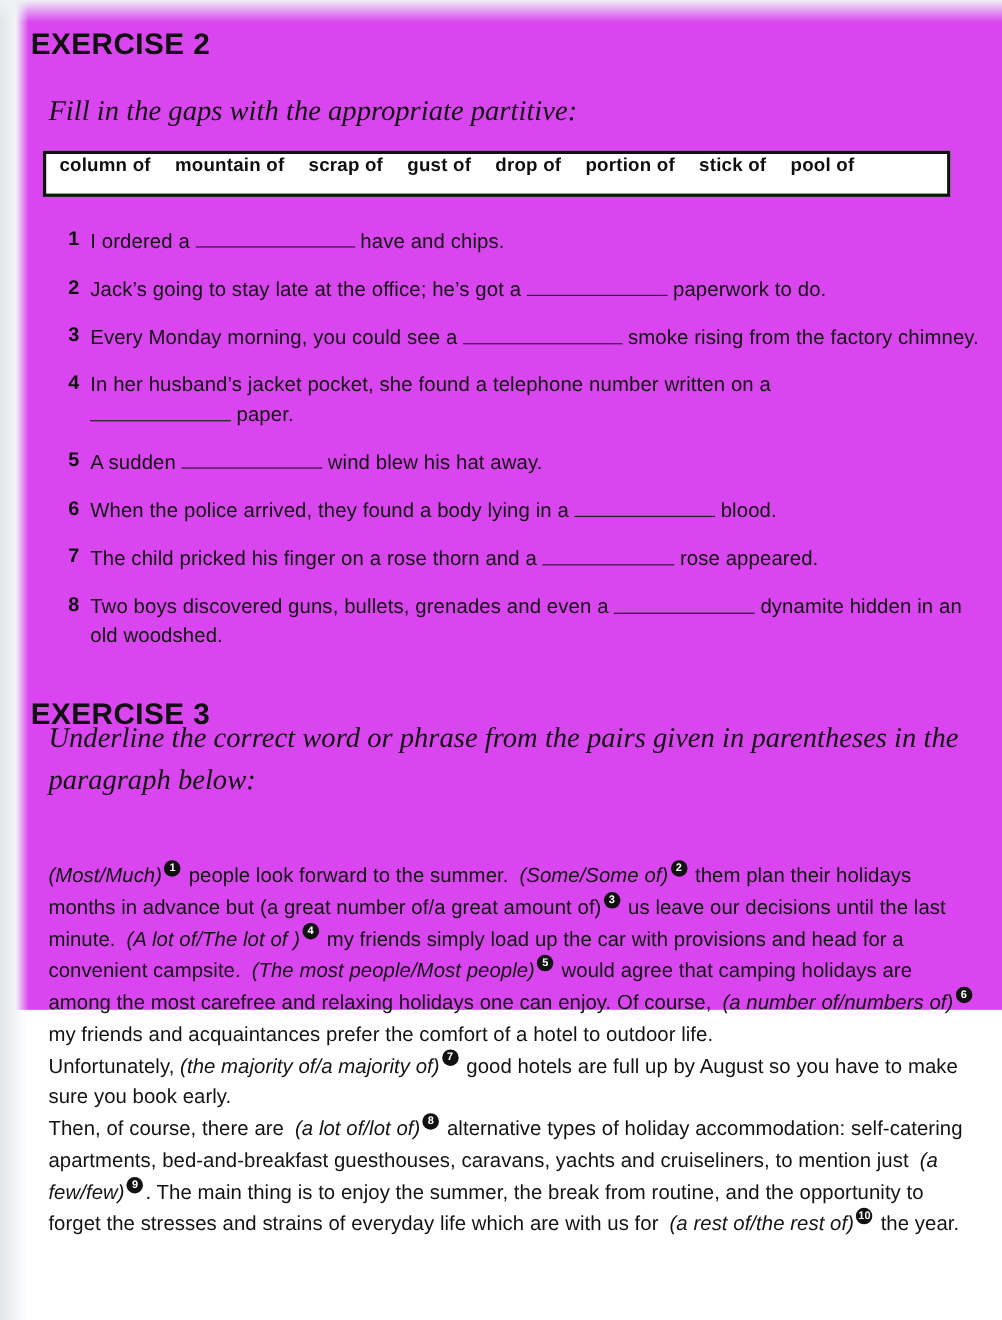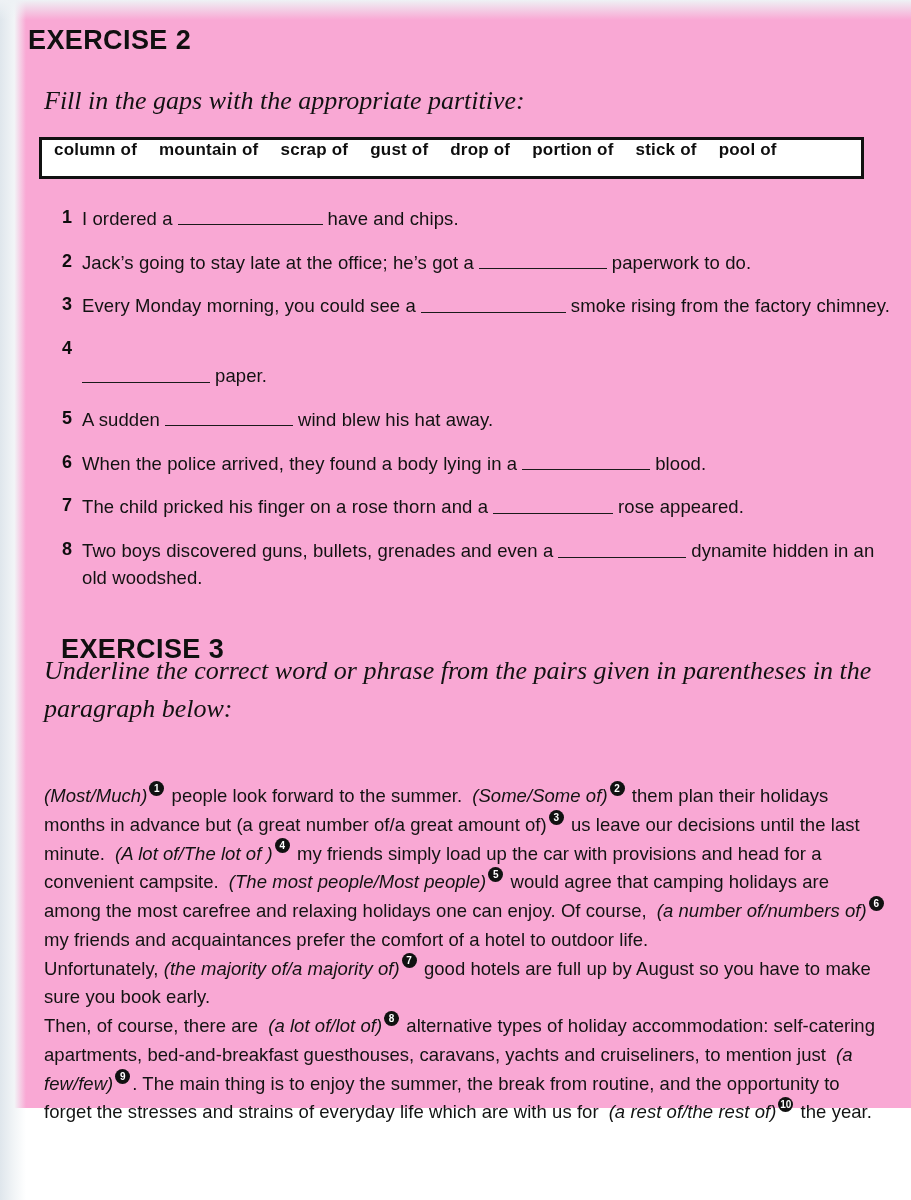--- a/index.html
+++ b/index.html
@@ -11,22 +11,22 @@
     width: 911px;
     height: 1200px;
     overflow: hidden;
     font-family: "Liberation Sans", sans-serif;
     color: #111111;
     position: relative;
   }
   .page {
     position: relative;
     width: 911px;
-    height: 1108px;
-    background: #f9a8d4;
+    height: 918px;
+    background: #d946ef;
   }
   
   .scan-tint-left {
     position: absolute;
     left: 0; top: 0;
     width: 26px; height: 1200px;
     background: linear-gradient(to right, #dfe6ec 0%, #f2f5f7 55%, rgba(255,255,255,0) 100%);
     pointer-events: none;
   }
   .scan-tint-top {
@@ -39,21 +39,21 @@
 
   .ex-heading {
     position: absolute;
     font-family: "Liberation Sans", sans-serif;
     font-weight: bold;
     font-size: 27px;
     letter-spacing: 0.4px;
     color: #101010;
   }
   #ex2-heading { left: 28px; top: 25px; }
-  #ex3-heading { left: 28px; top: 634px; margin-left: 33px; }
+  #ex3-heading { left: 28px; top: 634px; }
 
   .instr {
     position: absolute;
     font-family: "Liberation Serif", serif;
     font-style: italic;
     font-size: 26px;
     color: #121212;
     line-height: 1.45;
   }
   #ex2-instr { left: 44px; top: 82px; width: 800px; }
@@ -194,21 +194,21 @@
       <span class="q-text"><span>Jack’s going to stay late at the office; he’s got a</span><span class="blank w-mid"></span><span>paperwork to do.</span></span>
     </div>
 
     <div class="q-item">
       <span class="q-num">3</span>
       <span class="q-text"><span>Every Monday morning, you could see a</span><span class="blank w-long"></span><span>smoke rising from the factory chimney.</span></span>
     </div>
 
     <div class="q-item">
       <span class="q-num">4</span>
-      <span class="q-text"><br><span class="blank w-mid" style="margin-left:0"></span><span>paper.</span></span>
+      <span class="q-text"><span>In her husband’s jacket pocket, she found a telephone number written on a</span><br><span class="blank w-mid" style="margin-left:0"></span><span>paper.</span></span>
     </div>
 
     <div class="q-item">
       <span class="q-num">5</span>
       <span class="q-text"><span>A sudden</span><span class="blank w-mid"></span><span>wind blew his hat away.</span></span>
     </div>
 
     <div class="q-item">
       <span class="q-num">6</span>
       <span class="q-text"><span>When the police arrived, they found a body lying in a</span><span class="blank w-mid"></span><span>blood.</span></span>

